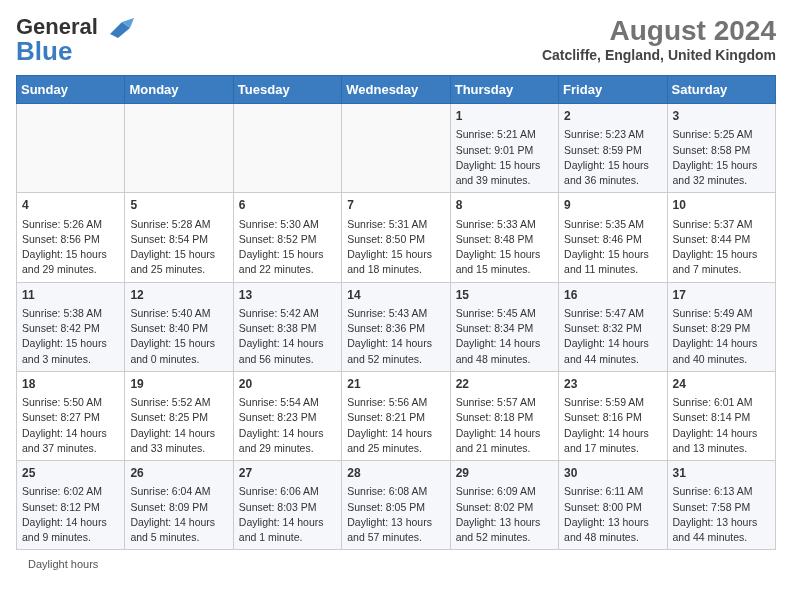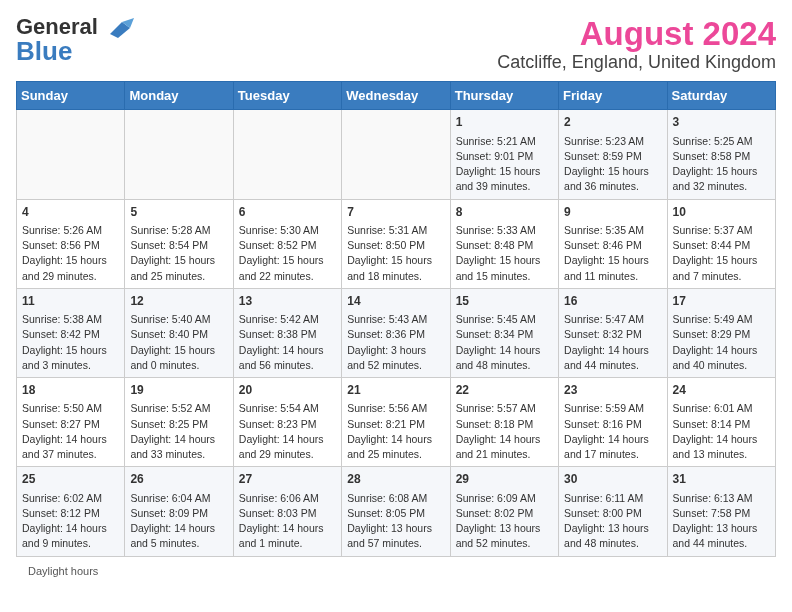--- a/index.html
+++ b/index.html
@@ -18,28 +18,28 @@
     }
     .logo {
       display: flex;
       flex-direction: column;
       align-items: flex-start;
     }
     .title-block {
       text-align: right;
     }
     .title-block h1 {
-      font-size: 33px;
+      font-size: 28px;
       font-weight: bold;
-      color: #ec4899;
+      color: #737373;
       line-height: 1.1;
     }
     .title-block h2 {
-      font-size: 18px;
-      font-weight: normal;
+      font-size: 14px;
+      font-weight: bold;
       color: #444;
     }
     .calendar {
       width: 100%;
       border-collapse: collapse;
       font-size: 11px;
     }
     .calendar thead tr th {
       background-color: #3a7cbf;
       color: #fff;
@@ -199,21 +199,21 @@
         <td>
           <span class="day-num">13</span>
           <div>Sunrise: 5:42 AM</div>
           <div>Sunset: 8:38 PM</div>
           <div>Daylight: 14 hours and 56 minutes.</div>
         </td>
         <td>
           <span class="day-num">14</span>
           <div>Sunrise: 5:43 AM</div>
           <div>Sunset: 8:36 PM</div>
-          <div>Daylight: 3 hours and 52 minutes.</div>
+          <div>Daylight: 14 hours and 52 minutes.</div>
         </td>
         <td>
           <span class="day-num">15</span>
           <div>Sunrise: 5:45 AM</div>
           <div>Sunset: 8:34 PM</div>
           <div>Daylight: 14 hours and 48 minutes.</div>
         </td>
         <td>
           <span class="day-num">16</span>
           <div>Sunrise: 5:47 AM</div>

